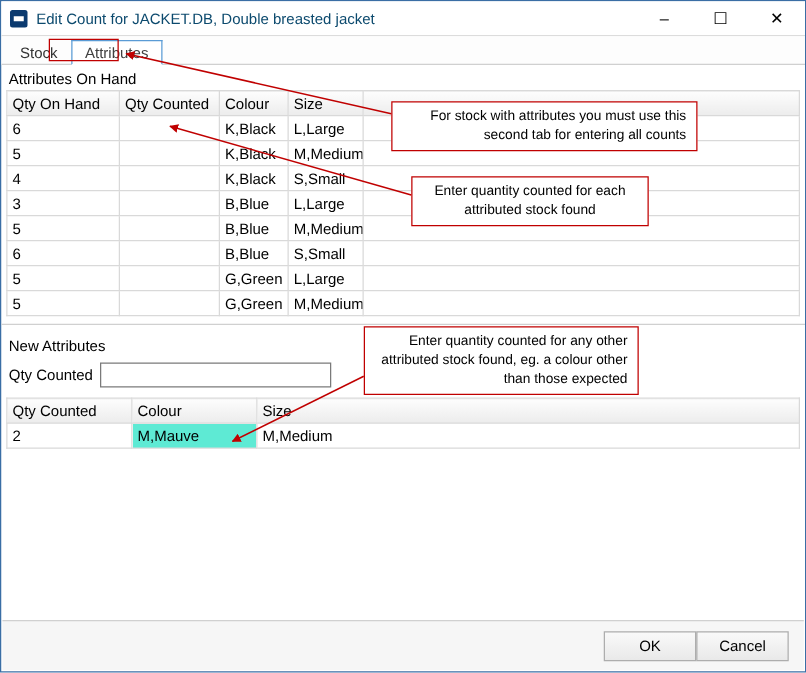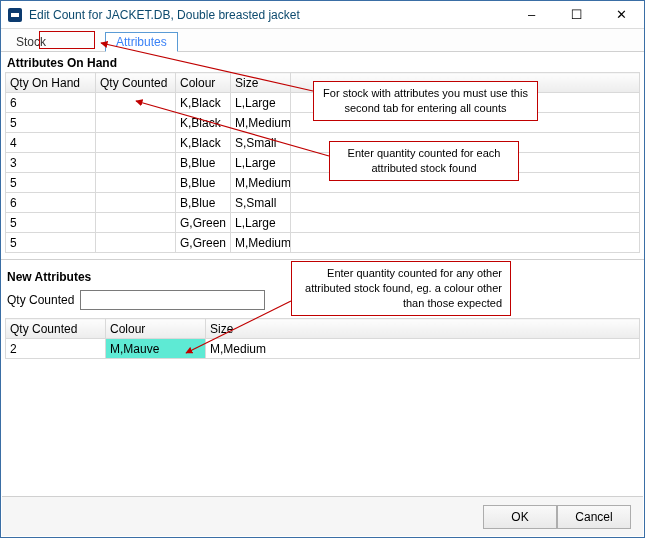--- a/index.html
+++ b/index.html
@@ -37,41 +37,40 @@
     display:flex; align-items:center; justify-content:center;
     font-family: Arial, sans-serif;
     font-size: 13px;
   }
   
   .tabstrip {
     display:flex;
     padding: 3px 20px 0 4px;
     border-bottom: 1px solid #d0d0d0;
     background:#fdfdfd;
-    gap:16px;
+    gap:0;
   }
   .tab {
     padding: 2px 10px;
     font-size: 12px;
     color:#333;
     border:1px solid transparent;
     border-bottom:none;
     margin-right:0;
   }
   .tab.active {
     border:1px solid #5a9bd5;
     border-bottom: 1px solid #fff;
-    color:#3b82f6;
+    color:#404040;
     background:#fff;
     margin-bottom:-1px;
-    margin-left:32px;
   }
   
   .section-heading {
-    font-weight:bold;
+    font-weight:normal;
     font-size: 12px;
     padding: 4px 6px 2px 6px;
     color:#000;
   }
   
   .grid {
     border-collapse: collapse;
     width:100%;
     background:#fff;
     font-size:12px;
@@ -283,21 +282,21 @@
 </table>
 </div>
 
 <div class="footer">
   <button class="btn">OK</button>
   <button class="btn">Cancel</button>
 </div>
 
 <div class="anno-box" style="left:38px; top:30px; width:56px; height:18px;"></div>
 
-<div class="callout" style="left:312px; top:80px; width:225px;">For stock with attributes you must use this second tab for entering all counts</div>
+<div class="callout" style="left:312px; top:80px; width:245px;text-align:right;">For stock with attributes you must use this second tab for entering all counts</div>
 <div class="callout" style="left:328px; top:140px; width:190px;text-align:center;">Enter quantity counted for each attributed stock found</div>
 <div class="callout" style="left:290px; top:260px; width:220px;text-align:right;">Enter quantity counted for any other attributed stock found, eg. a colour other than those expected</div>
 
 <svg class="arrows">
   <defs>
     <marker id="ah" viewBox="0 0 10 10" refX="9" refY="5" markerWidth="6" markerHeight="6" orient="auto-start-reverse">
       <path d="M 0 0 L 10 5 L 0 10 z" fill="#c00000"></path>
     </marker>
   </defs>
   <line x1="312" y1="90" x2="100" y2="42" stroke="#c00000" stroke-width="1.2" marker-end="url(#ah)"></line>

